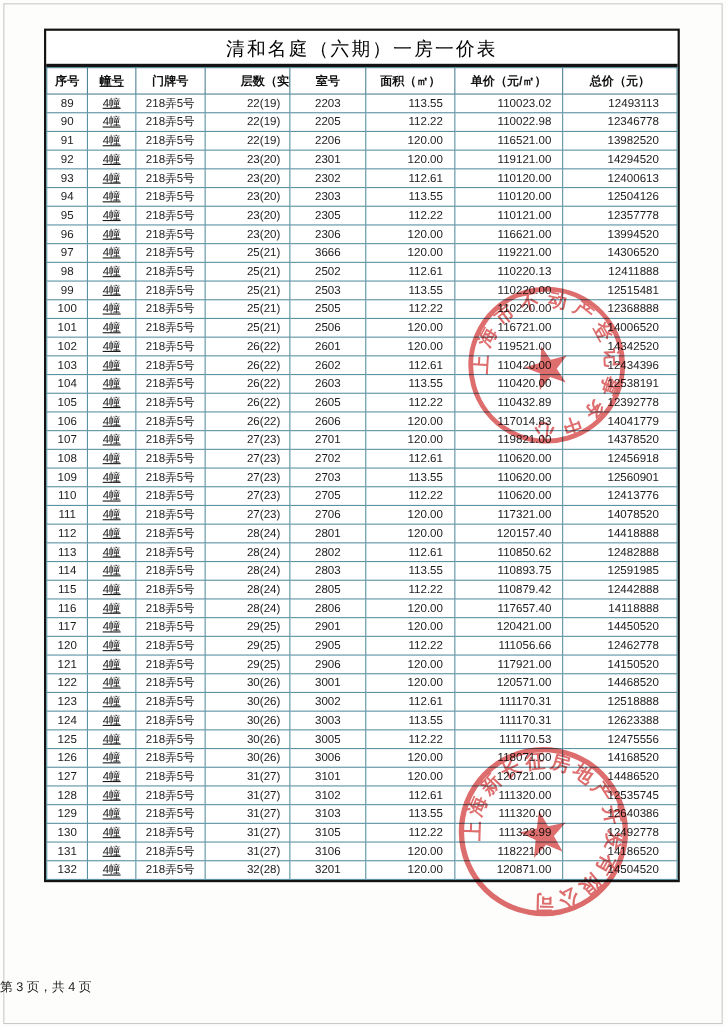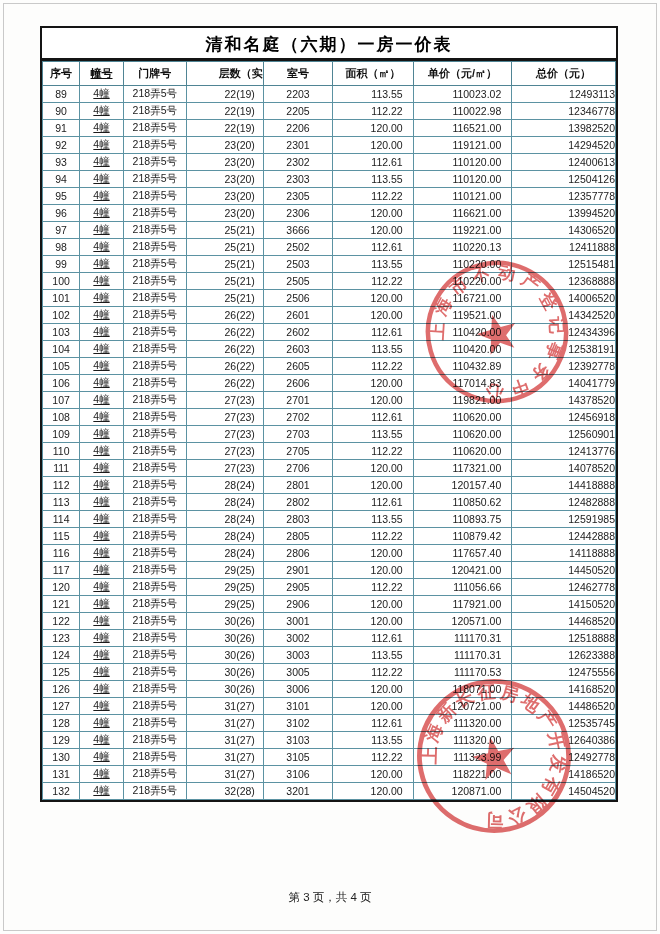--- a/index.html
+++ b/index.html
@@ -12,44 +12,44 @@
     overflow:hidden;
   }
   .scan-edge { position:absolute; inset:3px; border:1px solid #c9c9c9; pointer-events:none; }
 
   .frame {
     position:absolute; left:40px; top:26px; width:578px;
     border:2px solid #141414; background:#ffffff;
   }
   .title {
     height:33px; line-height:33px; text-align:center;
-    font-weight:bold; font-size:17px; letter-spacing:2px;
+    font-weight:normal; font-size:17px; letter-spacing:2px;
     border-bottom:3px solid #141414; color:#000;
   }
   table { width:100%; border-collapse:collapse; table-layout:fixed; }
   th, td {
     border:1px solid #5b92a2;
     text-align:center; white-space:nowrap; overflow:hidden;
     font-size:10.5px; height:17px; padding:0 2px; color:#1b1b1b;
   }
   th { height:24px; font-size:11px; font-weight:bold; color:#101010; border-color:#4f8494; }
   th:nth-child(1), td:nth-child(1){ width:6.5%; }
   th:nth-child(2), td:nth-child(2){ width:7.6%;text-decoration:underline; }
   th:nth-child(3), td:nth-child(3){ width:11.0%; }
   th:nth-child(4), td:nth-child(4){ width:13.4%;padding-left:32px; }
   th:nth-child(5), td:nth-child(5){ width:12.2%; }
   th:nth-child(6), td:nth-child(6){ width:14.0%; }
   th:nth-child(7), td:nth-child(7){ width:17.2%; }
   th:nth-child(8), td:nth-child(8){ width:18.1%; }
   td:nth-child(6), td:nth-child(7){ text-align:right; padding-right:10px; }
-  td:nth-child(8){ text-align:right; padding-right:0; }
+  td:nth-child(8){ text-align:right; padding-right:16px; }
 
   .footer {
     position:absolute; top:890px; left:0; width:100%;
-    text-align:center; font-size:11.5px; color:#222;
+    text-align:left; font-size:11.5px; color:#222;
   }
 
   .stamp {
     position:absolute; pointer-events:none; color:#d23434; opacity:0.72;
     mix-blend-mode:multiply;
   }
   .stamp svg { width:100%; height:100%; overflow:visible; }
   .stamp .ring { fill:none; stroke:currentColor; stroke-width:6; }
   .stamp .ringtext { fill:currentColor; font-size:23px; letter-spacing:8px; font-weight:bold;
     font-family:"Liberation Sans","DejaVu Sans",sans-serif; }

